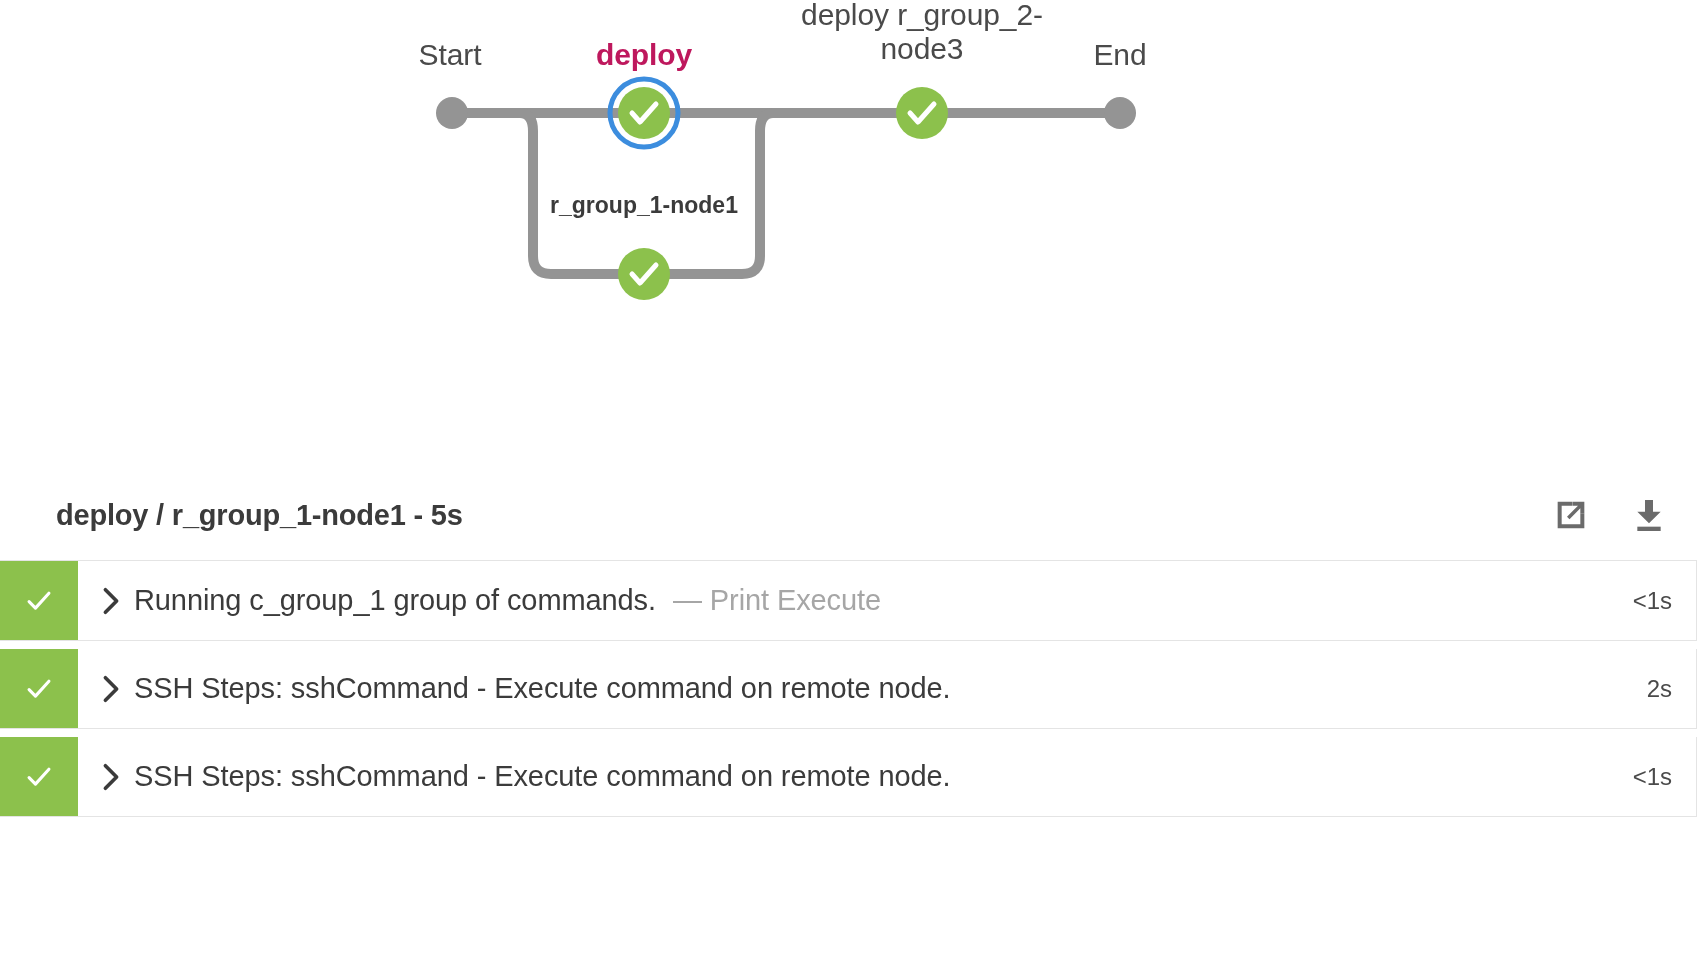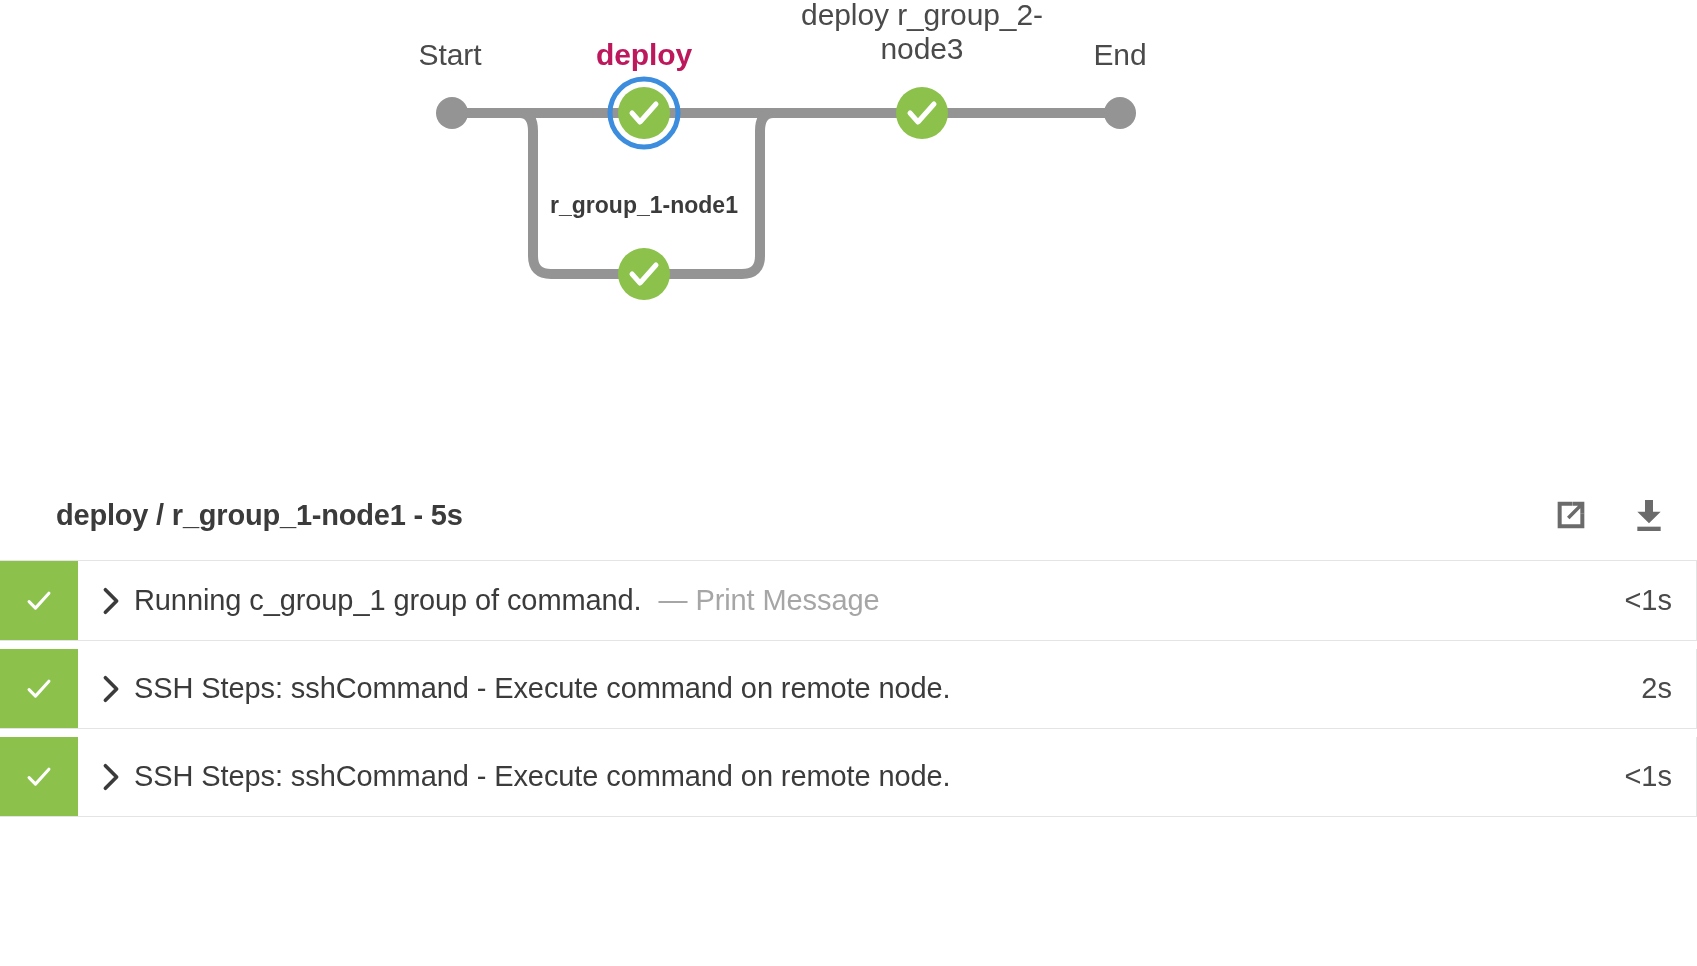--- a/index.html
+++ b/index.html
@@ -140,21 +140,21 @@
     margin-left: 17px;
     font-size: 29px;
   }
 
   .step-duration {
     flex: 0 0 150px;
     display: flex;
     align-items: center;
     justify-content: flex-end;
     padding-right: 24px;
-    font-size: 29px;
+    font-size: 24px;
     color: #4a4a4a;
   }
 </style>
 </head>
 <body>
 
 <div id="pipeline-graph">
 
   <svg class="graph-svg" width="1697" height="470">
 
@@ -230,22 +230,22 @@
         <svg width="34" height="34" viewBox="0 0 24 24">
           <path d="M5 12.5 L9.5 17 L19 6.5" fill="none" stroke="#ffffff" stroke-width="2.2" stroke-linecap="round" stroke-linejoin="round"></path>
         </svg>
       </div>
       <div class="step-chevron">
         <svg width="22" height="28" viewBox="0 0 12 20">
           <path d="M2 2 L10 10 L2 18" fill="none" stroke="#3b3b3b" stroke-width="2.6" stroke-linecap="round" stroke-linejoin="round"></path>
         </svg>
       </div>
       <div class="step-text">
-        <span>Running c_group_1 group of command.</span>
-        <span class="step-suffix">— Print Message</span>
+        <span>Running c_group_1 group of commands.</span>
+        <span class="step-suffix">— Print Execute</span>
       </div>
       <div class="step-duration">&lt;1s</div>
     </div>
 
     <div class="step-row">
       <div class="step-status">
         <svg width="34" height="34" viewBox="0 0 24 24">
           <path d="M5 12.5 L9.5 17 L19 6.5" fill="none" stroke="#ffffff" stroke-width="2.2" stroke-linecap="round" stroke-linejoin="round"></path>
         </svg>
       </div>

